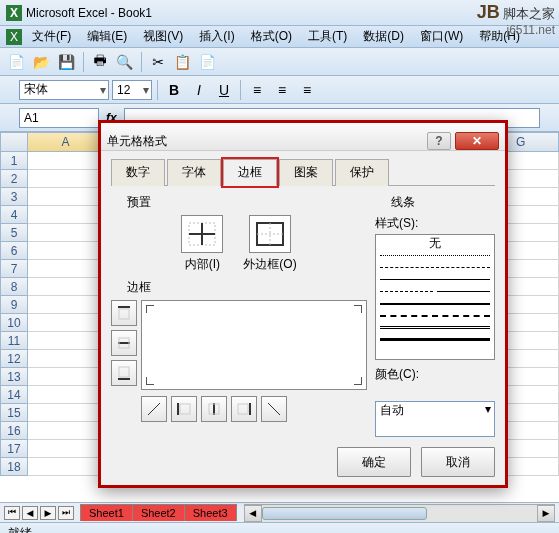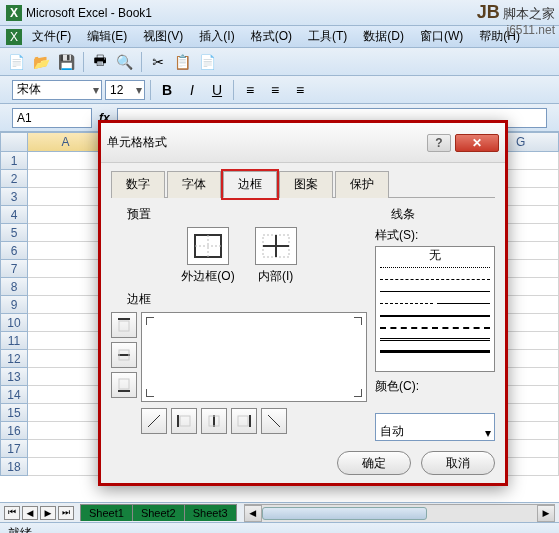--- a/index.html
+++ b/index.html
@@ -10,43 +10,43 @@
 .watermark .jb{font-weight:bold;font-size:18px;color:#5a4020}
 .watermark .cn{font-size:13px;color:#333}
 .watermark .url{font-size:12px;color:#666}
 .menubar{background:linear-gradient(#dbe9f8,#c5daf0);height:22px;display:flex;align-items:center;padding:0 6px;gap:4px;border-bottom:1px solid #9db7d1}
 .menubar span{padding:2px 6px;cursor:default}
 .toolbar{background:linear-gradient(#e8f0f8,#d4e4f4);height:28px;display:flex;align-items:center;padding:0 6px;gap:3px;border-bottom:1px solid #9db7d1}
 .tbtn{width:22px;height:22px;border:1px solid transparent;display:inline-flex;align-items:center;justify-content:center;font-size:14px}
 .sep{width:1px;height:20px;background:#9db7d1;margin:0 2px}
 .fontsel{height:20px;border:1px solid #7a9ac0;background:#fff;padding:0 14px 0 4px;display:inline-flex;align-items:center;position:relative;min-width:90px}
 .fontsel::after{content:"▾";position:absolute;right:2px;color:#555}
-.fmt-toolbar{background:linear-gradient(#e8f0f8,#d4e4f4);height:28px;display:flex;align-items:center;padding:0 12px;gap:3px;border-bottom:1px solid #9db7d1}
+.fmt-toolbar{background:linear-gradient(#e8f0f8,#d4e4f4);height:28px;display:flex;align-items:center;padding:0 19px;gap:3px;border-bottom:1px solid #9db7d1}
 .namebox{width:80px;height:20px;border:1px solid #7a9ac0;background:#fff;padding:0 4px;display:flex;align-items:center}
 .fx{font-style:italic;font-weight:bold;margin:0 4px}
 .fmla{flex:1;height:20px;border:1px solid #7a9ac0;background:#fff}
 .sheet{display:flex;height:370px}
 .rowhdrs{display:flex;flex-direction:column}
 .corner{width:28px;height:20px;background:linear-gradient(#f0f4f8,#d8e2ec);border:1px solid #9db7d1}
 .rh{width:28px;height:18px;background:linear-gradient(#f0f4f8,#d8e2ec);border:1px solid #9db7d1;border-top:none;display:flex;align-items:center;justify-content:center;color:#3a5a8a}
 .cols{flex:1}
 .colhdrs{display:flex;height:20px}
 .ch{flex:1;background:linear-gradient(#f0f4f8,#d8e2ec);border:1px solid #9db7d1;border-left:none;display:flex;align-items:center;justify-content:center;color:#3a5a8a}
 .ch.sel{background:linear-gradient(#fae8b8,#f0d890)}
 .grid{background:#fff;height:350px;position:relative}
 .grid .row{display:flex;height:18px}
 .grid .cell{flex:1;border-right:1px solid #d4d4d4;border-bottom:1px solid #d4d4d4}
 .tabs{height:20px;background:#e8eef4;display:flex;align-items:center;padding:0 4px;border-top:1px solid #9db7d1}
 .nav{display:flex;gap:2px;margin-right:6px}
 .nav span{width:16px;height:14px;border:1px solid #888;background:#f4f4f4;display:flex;align-items:center;justify-content:center;font-size:9px}
-.tab{padding:2px 8px;background:#15803d;border:1px solid #888;border-bottom:none;margin-right:-1px;font-size:11px}
+.tab{padding:2px 8px;background:#ef4444;border:1px solid #888;border-bottom:none;margin-right:-1px;font-size:11px}
 .status{height:20px;background:linear-gradient(#e8f0f8,#d4e4f4);padding:2px 8px;border-top:1px solid #9db7d1}
 
 .dlg{position:absolute;left:98px;top:120px;width:410px;border:3px solid #b00000;background:#f0f0f0;box-shadow:0 4px 16px rgba(0,0,0,.4)}
-.dlg-title{height:40px;background:linear-gradient(#fcfcfc,#e6e6e6);display:flex;align-items:center;padding:0 6px;border-bottom:1px solid #ccc}
+.dlg-title{height:28px;background:linear-gradient(#fcfcfc,#e6e6e6);display:flex;align-items:flex-end;padding:0 6px;border-bottom:1px solid #ccc}
 .dlg-title span{flex:1}
 .dlg-help{width:24px;height:18px;background:linear-gradient(#f0f0f0,#d8d8d8);border:1px solid #aaa;display:flex;align-items:center;justify-content:center;margin-right:4px;font-weight:bold;color:#555;border-radius:2px}
 .dlg-close{width:44px;height:18px;background:linear-gradient(#e57a6a,#c83a2a);border:1px solid #a02818;display:flex;align-items:center;justify-content:center;color:#fff;font-weight:bold;border-radius:2px}
 .dlg-body{padding:8px 10px}
 .dlg-tabs{display:flex;border-bottom:1px solid #aaa;margin-bottom:6px}
 .dtab{padding:4px 14px;border:1px solid #aaa;border-bottom:none;background:#ece9e0;margin-right:2px;margin-bottom:-1px;position:relative}
 .dtab.active{background:#f0f0f0;border-bottom:1px solid #f0f0f0}
 .dtab.hl{outline:2px solid #d02020;outline-offset:0}
 .dlg-cols{display:flex;gap:8px}
 .leftc{flex:1}
@@ -56,25 +56,25 @@
 .pbox{width:42px;height:38px;border:1px solid #888;background:#fff;display:flex;align-items:center;justify-content:center}
 .preview-row{display:flex;gap:4px;margin-top:4px}
 .side-btns{display:flex;flex-direction:column;gap:4px}
 .sbtn{width:26px;height:26px;border:1px solid #888;background:linear-gradient(#fdfdfd,#e6e6e6);display:flex;align-items:center;justify-content:center}
 .preview{flex:1;height:90px;border:1px solid #888;background:#fff;position:relative}
 .preview .mk{position:absolute;width:8px;height:8px;border:1px solid #555}
 .bot-btns{display:flex;gap:4px;margin-top:6px;margin-left:30px}
 .rightc{width:120px}
 .stylebox{border:1px solid #888;background:#fff;height:126px;padding:4px;display:flex;flex-direction:column;gap:3px;margin-bottom:6px}
 .ln{height:9px;display:flex;align-items:center}
-.colorsel{width:100%;height:28px;border:1px solid #7a9ac0;background:#fff;display:flex;align-items:flex-end;padding:0 4px;position:relative}
+.colorsel{width:100%;height:36px;border:1px solid #7a9ac0;background:#fff;display:flex;align-items:flex-start;padding:0 4px;position:relative}
 .colorsel::after{content:"▾";position:absolute;right:3px}
 .hint{margin-top:10px;line-height:1.5}
 .dlg-btns{display:flex;justify-content:flex-end;gap:10px;margin-top:10px}
-.btn{min-width:74px;height:24px;border:1px solid #888;background:linear-gradient(#fdfdfd,#e0e0e0);border-radius:12px;display:flex;align-items:center;justify-content:center}
+.btn{min-width:74px;height:30px;border:1px solid #888;background:linear-gradient(#fdfdfd,#e0e0e0);border-radius:1px;display:flex;align-items:center;justify-content:center}
 .scrollh{height:18px;background:#e4e4e4;border-top:1px solid #aaa;display:flex}
 .scrollh .track{flex:1;position:relative}
 .scrollh .thumb{position:absolute;left:0;width:60%;top:2px;bottom:2px;background:linear-gradient(#dce8f4,#b8cce0);border:1px solid #8aa;border-radius:3px}
 .scrollh .ab{width:18px;background:linear-gradient(#f0f0f0,#d4d4d4);border:1px solid #aaa;display:flex;align-items:center;justify-content:center;font-size:9px}
 </style>
 </head>
 <body>
 
 <div class="titlebar">
   <svg class="xl-icon" viewBox="0 0 16 16">
@@ -371,36 +371,36 @@
       <div class="dtab">图案</div>
       <div class="dtab">保护</div>
     </div>
     <div class="dlg-cols">
       <div class="leftc">
         <div class="grp-lbl">预置</div>
         <div class="preset-row">
           <div class="pbtn">
             <div class="pbox">
                 <svg width="30" height="26">
+                  <rect x="2" y="2" width="26" height="22" fill="none" stroke="#bbb" stroke-dasharray="2,2"></rect>
+                  <line x1="15" y1="2" x2="15" y2="24" stroke="#333" stroke-width="2"></line>
+                  <line x1="2" y1="13" x2="28" y2="13" stroke="#333" stroke-width="2"></line>
+                </svg>
+              </div>
+            <span>内部(I)</span>
+          </div>
+          <div class="pbtn">
+            <div class="pbox">
+                <svg width="30" height="26">
                   <rect x="2" y="2" width="26" height="22" fill="none" stroke="#333" stroke-width="2"></rect>
                   <line x1="15" y1="2" x2="15" y2="24" stroke="#bbb" stroke-dasharray="2,2"></line>
                   <line x1="2" y1="13" x2="28" y2="13" stroke="#bbb" stroke-dasharray="2,2"></line>
                 </svg>
               </div>
             <span>外边框(O)</span>
-          </div>
-          <div class="pbtn">
-            <div class="pbox">
-                <svg width="30" height="26">
-                  <rect x="2" y="2" width="26" height="22" fill="none" stroke="#bbb" stroke-dasharray="2,2"></rect>
-                  <line x1="15" y1="2" x2="15" y2="24" stroke="#333" stroke-width="2"></line>
-                  <line x1="2" y1="13" x2="28" y2="13" stroke="#333" stroke-width="2"></line>
-                </svg>
-              </div>
-            <span>内部(I)</span>
           </div>
         </div>
         <div class="grp-lbl">边框</div>
         <div class="preview-row">
           <div class="side-btns">
             <div class="sbtn">
                 <svg width="16" height="16">
                   <line x1="2" y1="2" x2="14" y2="2" stroke="#333" stroke-width="2"></line>
                   <rect x="3" y="4" width="10" height="10" fill="none" stroke="#ccc"></rect>
                 </svg>

